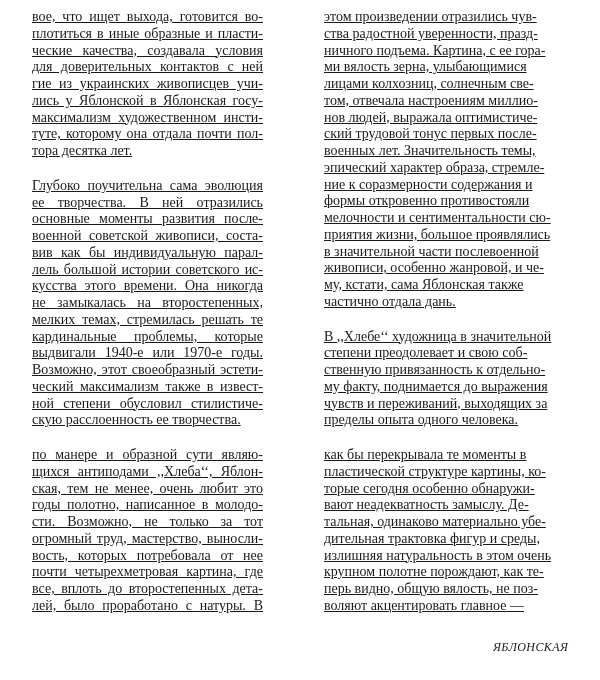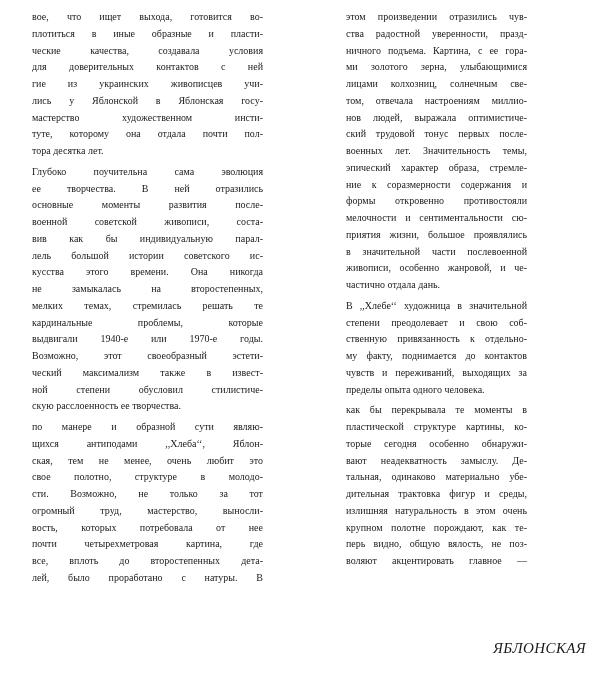--- a/index.html
+++ b/index.html
@@ -1,38 +1,38 @@
 <!DOCTYPE html>
 <html><head>
 <meta charset="utf-8">
 <style>
   html, body { margin: 0; padding: 0; background: #ffffff; }
   body { width: 600px; height: 680px; position: relative; overflow: hidden;
          font-family: "Liberation Serif", "DejaVu Serif", serif; color: #1a1a1a; }
-  .col { position: absolute; top: 9px; font-size: 10px; line-height: 16.75px; }
+  .col { position: absolute; top: 9px; font-size: 14px; line-height: 16.75px; text-decoration: underline; }
   .col-left { left: 32px; width: 231px; }
-  .col-right { left: 346px; width: 181px; }
+  .col-right { left: 324px; width: 181px; }
   .line { display: block; white-space: nowrap; text-align: justify; text-align-last: justify; height: 16.75px; }
   .line.last { text-align-last: left; }
-  .para + .para { margin-top: 4px; }
-  .footer { position: absolute; left: 493px; top: 640px; font-size: 15px; font-style: italic;
+  .para + .para { margin-top: 18px; }
+  .footer { position: absolute; left: 493px; top: 640px; font-size: 12px; font-style: italic;
             letter-spacing: 0.4px; }
 </style>
 </head>
 <body>
 
 <div class="col col-left">
   <div class="para">
       <span class="line">вое, что ищет выхода, готовится во-</span>
       <span class="line">плотиться в иные образные и пласти-</span>
       <span class="line">ческие качества, создавала условия</span>
       <span class="line">для доверительных контактов с ней</span>
       <span class="line">гие из украинских живописцев учи-</span>
       <span class="line">лись у Яблонской в Яблонская госу-</span>
-      <span class="line">мастерство художественном инсти-</span>
+      <span class="line">максимализм художественном инсти-</span>
       <span class="line">туте, которому она отдала почти пол-</span>
       <span class="line last">тора десятка лет.</span>
     </div>
   <div class="para">
       <span class="line">Глубоко поучительна сама эволюция</span>
       <span class="line">ее творчества. В ней отразились</span>
       <span class="line">основные моменты развития после-</span>
       <span class="line">военной советской живописи, соста-</span>
       <span class="line">вив как бы индивидуальную парал-</span>
       <span class="line">лель большой истории советского ис-</span>
@@ -43,55 +43,56 @@
       <span class="line">выдвигали 1940-е или 1970-е годы.</span>
       <span class="line">Возможно, этот своеобразный эстети-</span>
       <span class="line">ческий максимализм также в извест-</span>
       <span class="line">ной степени обусловил стилистиче-</span>
       <span class="line last">скую расслоенность ее творчества.</span>
     </div>
   <div class="para">
       <span class="line">по манере и образной сути являю-</span>
       <span class="line">щихся антиподами ,,Хлеба‘‘, Яблон-</span>
       <span class="line">ская, тем не менее, очень любит это</span>
-      <span class="line">свое полотно, структуре в молодо-</span>
+      <span class="line">годы полотно, написанное в молодо-</span>
       <span class="line">сти. Возможно, не только за тот</span>
       <span class="line">огромный труд, мастерство, выносли-</span>
       <span class="line">вость, которых потребовала от нее</span>
       <span class="line">почти четырехметровая картина, где</span>
       <span class="line">все, вплоть до второстепенных дета-</span>
       <span class="line">лей, было проработано с натуры. В</span>
     </div>
 </div>
 
 <div class="col col-right">
   <div class="para">
       <span class="line">этом произведении отразились чув-</span>
       <span class="line">ства радостной уверенности, празд-</span>
       <span class="line">ничного подъема. Картина, с ее гора-</span>
-      <span class="line">ми золотого зерна, улыбающимися</span>
+      <span class="line">ми вялость зерна, улыбающимися</span>
       <span class="line">лицами колхозниц, солнечным све-</span>
       <span class="line">том, отвечала настроениям миллио-</span>
       <span class="line">нов людей, выражала оптимистиче-</span>
       <span class="line">ский трудовой тонус первых после-</span>
       <span class="line">военных лет. Значительность темы,</span>
       <span class="line">эпический характер образа, стремле-</span>
       <span class="line">ние к соразмерности содержания и</span>
       <span class="line">формы откровенно противостояли</span>
       <span class="line">мелочности и сентиментальности сю-</span>
       <span class="line">приятия жизни, большое проявлялись</span>
       <span class="line">в значительной части послевоенной</span>
       <span class="line">живописи, особенно жанровой, и че-</span>
+      <span class="line">му, кстати, сама Яблонская также</span>
       <span class="line last">частично отдала дань.</span>
     </div>
   <div class="para">
       <span class="line">В ,,Хлебе‘‘ художница в значительной</span>
       <span class="line">степени преодолевает и свою соб-</span>
       <span class="line">ственную привязанность к отдельно-</span>
-      <span class="line">му факту, поднимается до контактов</span>
+      <span class="line">му факту, поднимается до выражения</span>
       <span class="line">чувств и переживаний, выходящих за</span>
       <span class="line last">пределы опыта одного человека.</span>
     </div>
   <div class="para">
       <span class="line">как бы перекрывала те моменты в</span>
       <span class="line">пластической структуре картины, ко-</span>
       <span class="line">торые сегодня особенно обнаружи-</span>
       <span class="line">вают неадекватность замыслу. Де-</span>
       <span class="line">тальная, одинаково материально убе-</span>
       <span class="line">дительная трактовка фигур и среды,</span>

